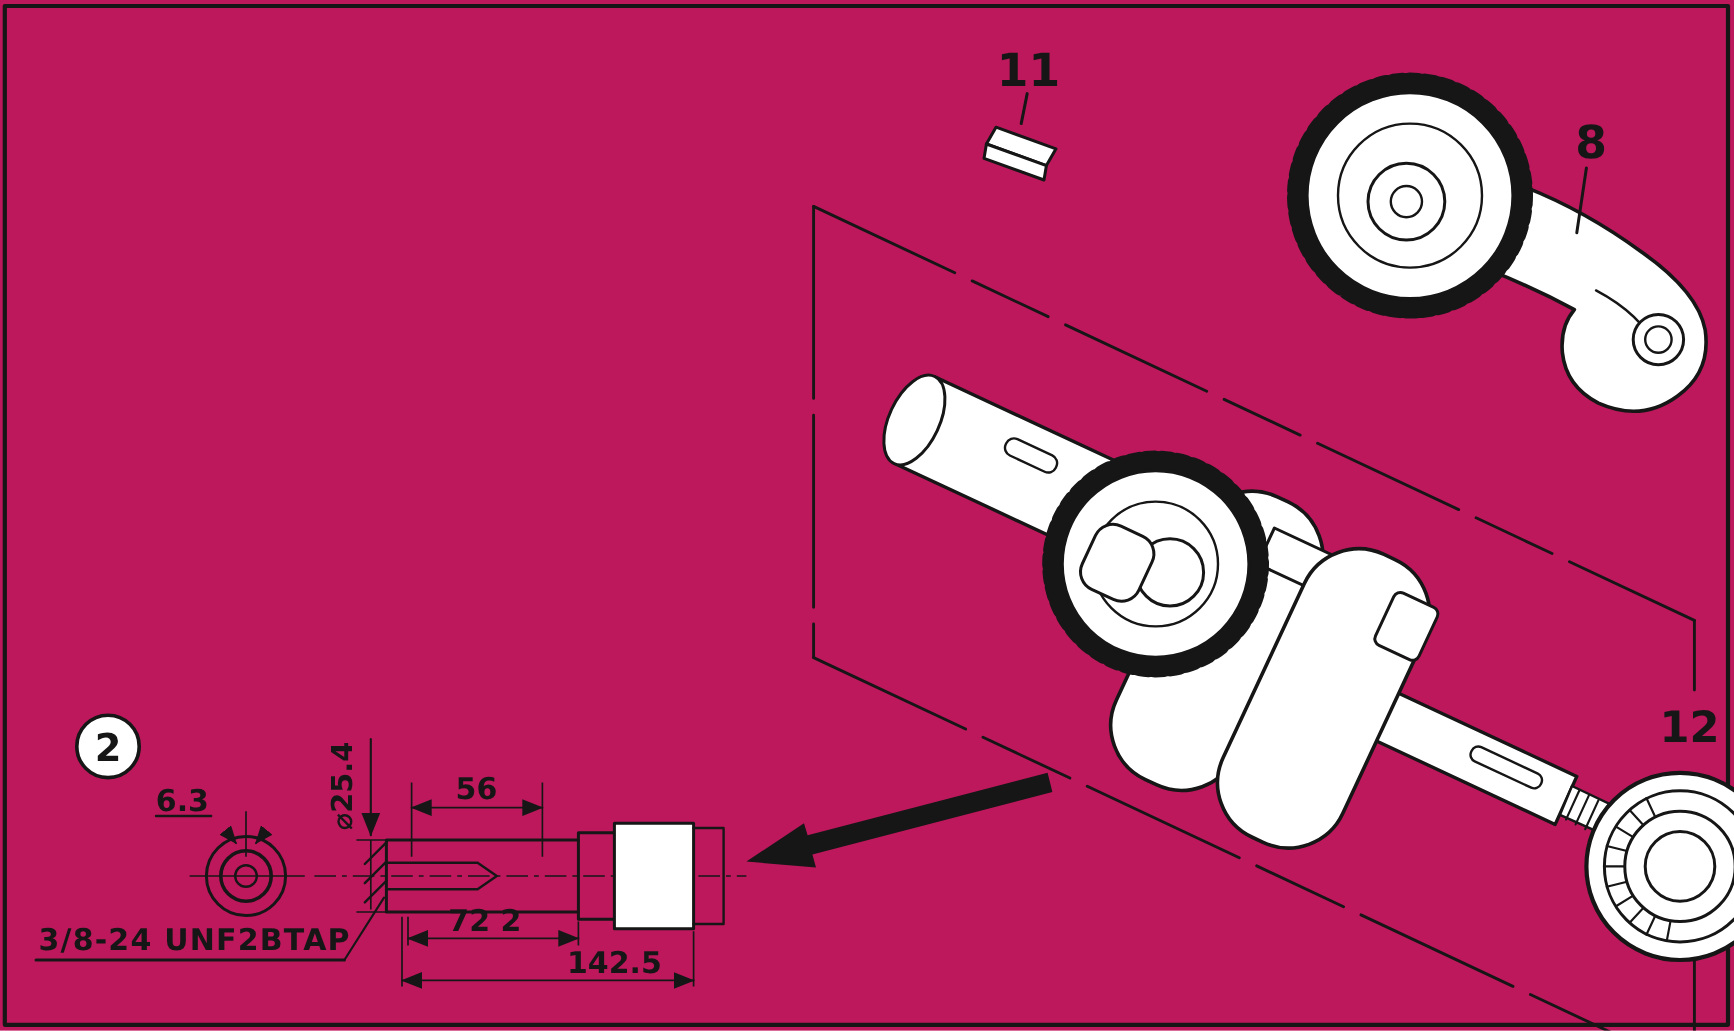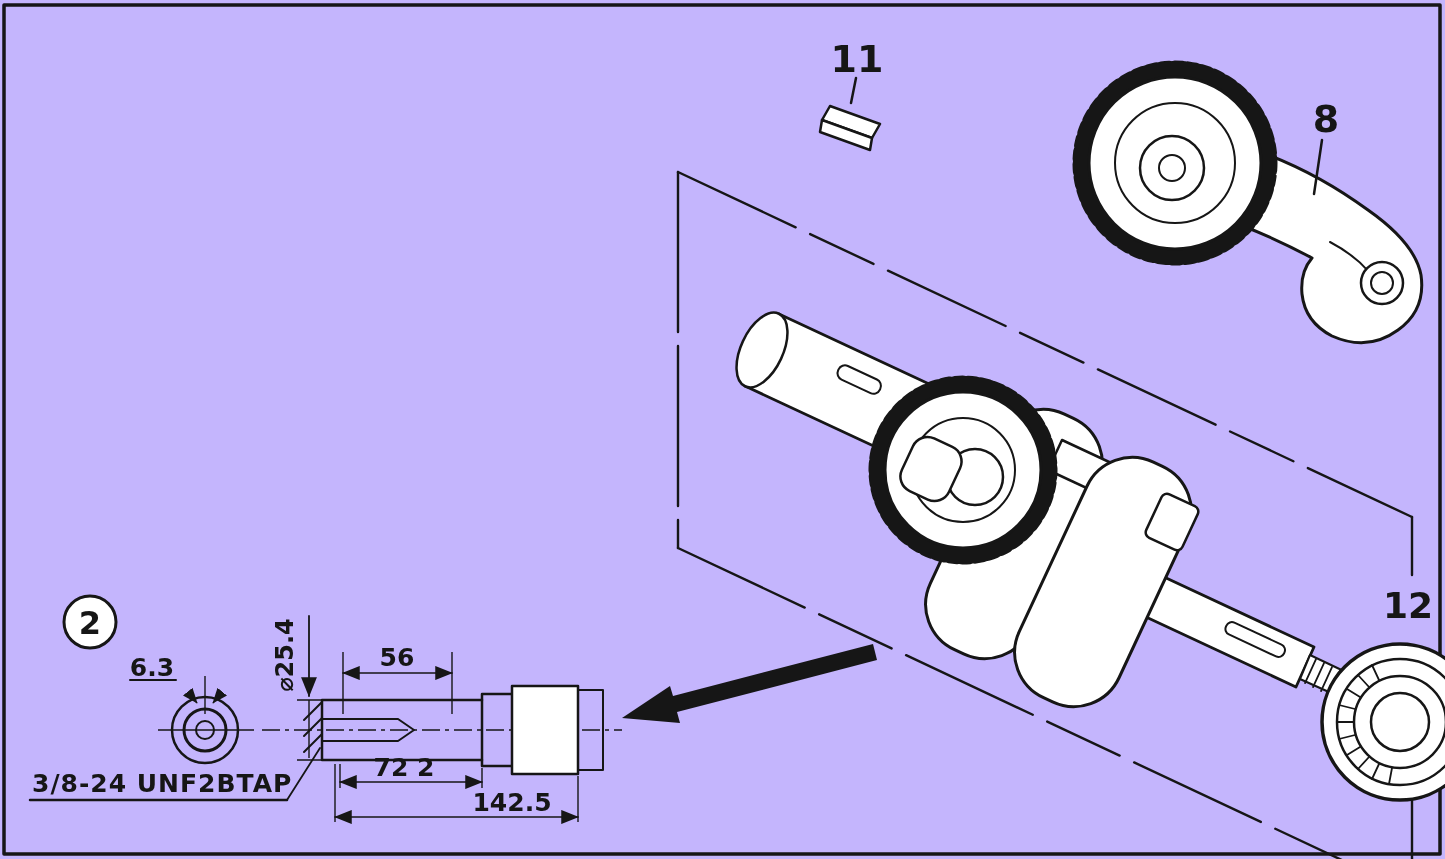--- a/index.html
+++ b/index.html
@@ -1,16 +1,16 @@
 <!DOCTYPE html>
 <html><head>
 <meta charset="utf-8">
 <style>
   html,body{margin:0;padding:0;background:#ffffff;}
-  .stage{position:relative;width:1445px;height:859px;background:#c4b5fd;overflow:hidden;
+  .stage{position:relative;width:1445px;height:859px;background:#be185d;overflow:hidden;
          font-family:"DejaVu Sans",sans-serif;}
   svg{position:absolute;left:0;top:0;}
   .lbl{font-family:"DejaVu Sans",sans-serif;font-weight:bold;fill:#161616;}
   .ln{stroke:#161616;fill:none;stroke-linecap:round;stroke-linejoin:round;}
   .fw{fill:#ffffff;stroke:#161616;stroke-linejoin:round;}
   .thin{stroke:#161616;fill:none;stroke-width:1.4;}
 </style>
 </head>
 <body>
 

